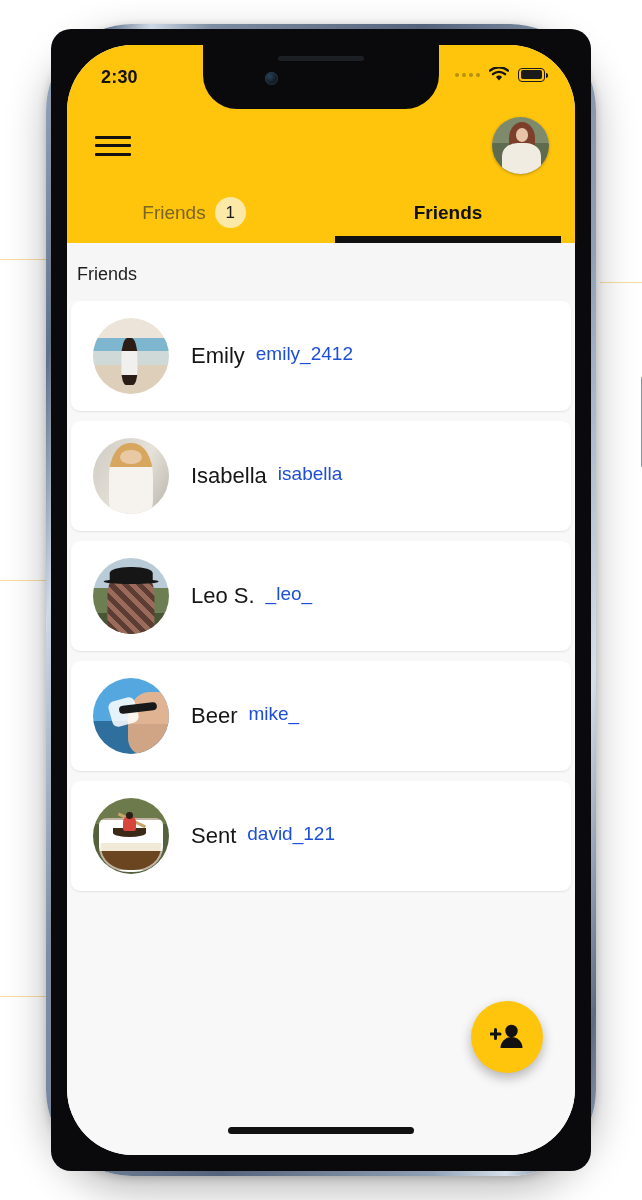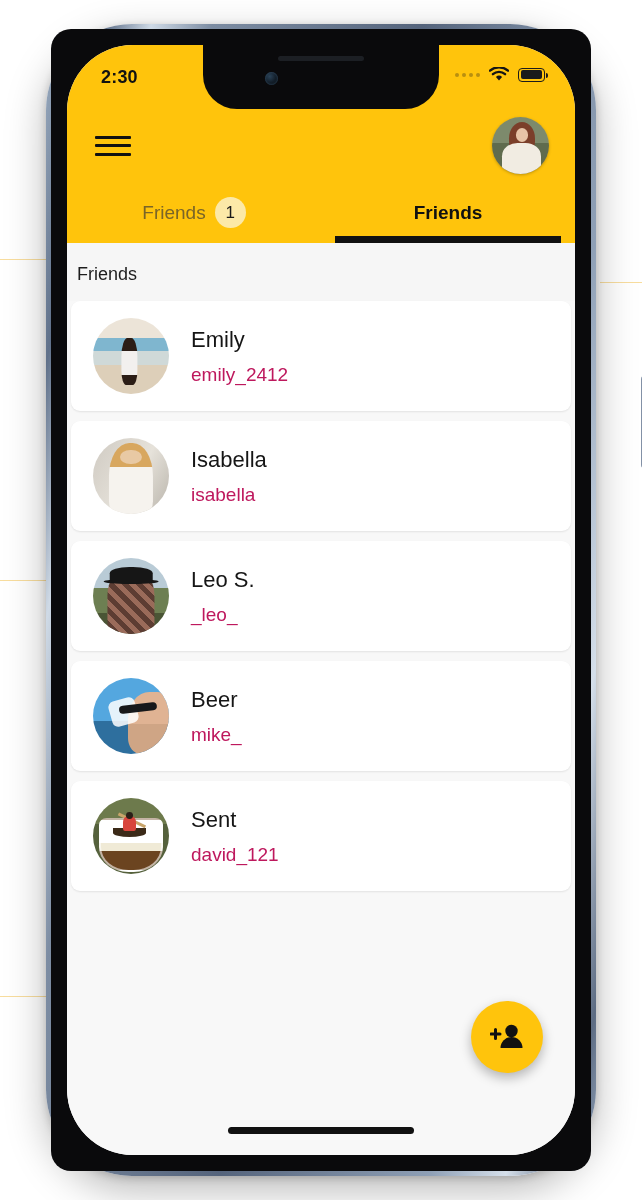--- a/index.html
+++ b/index.html
@@ -143,23 +143,23 @@
   }
   .card {
     background: #ffffff; margin: 0 4px 10px 4px;
     border-radius: 9px; padding: 17px 0 17px 22px;
     display: flex; align-items: center; gap: 22px;
     box-shadow: 0 1px 2px rgba(0,0,0,.09);
     cursor: pointer;
   }
   .pic { width: 76px; height: 76px; border-radius: 50%; overflow: hidden;
     flex: 0 0 76px; position: relative; }
-  .names { display: flex; flex-direction: column; gap: 11px; justify-content: flex-end; }
+  .names { display: flex; flex-direction: row; gap: 11px; justify-content: flex-end; }
   .nm { font-size: 22px; color: #161616; }
-  .un { font-size: 19px; color: #be185d; }
+  .un { font-size: 19px; color: #1d4ed8; }
 
   
   .fab {
     position: absolute; right: 32px; bottom: 82px;
     width: 72px; height: 72px; border-radius: 50%;
     background: #ffc40c; border: none; cursor: pointer;
     display: flex; align-items: center; justify-content: center;
     box-shadow: 0 5px 12px rgba(0,0,0,.28);
   }
 

